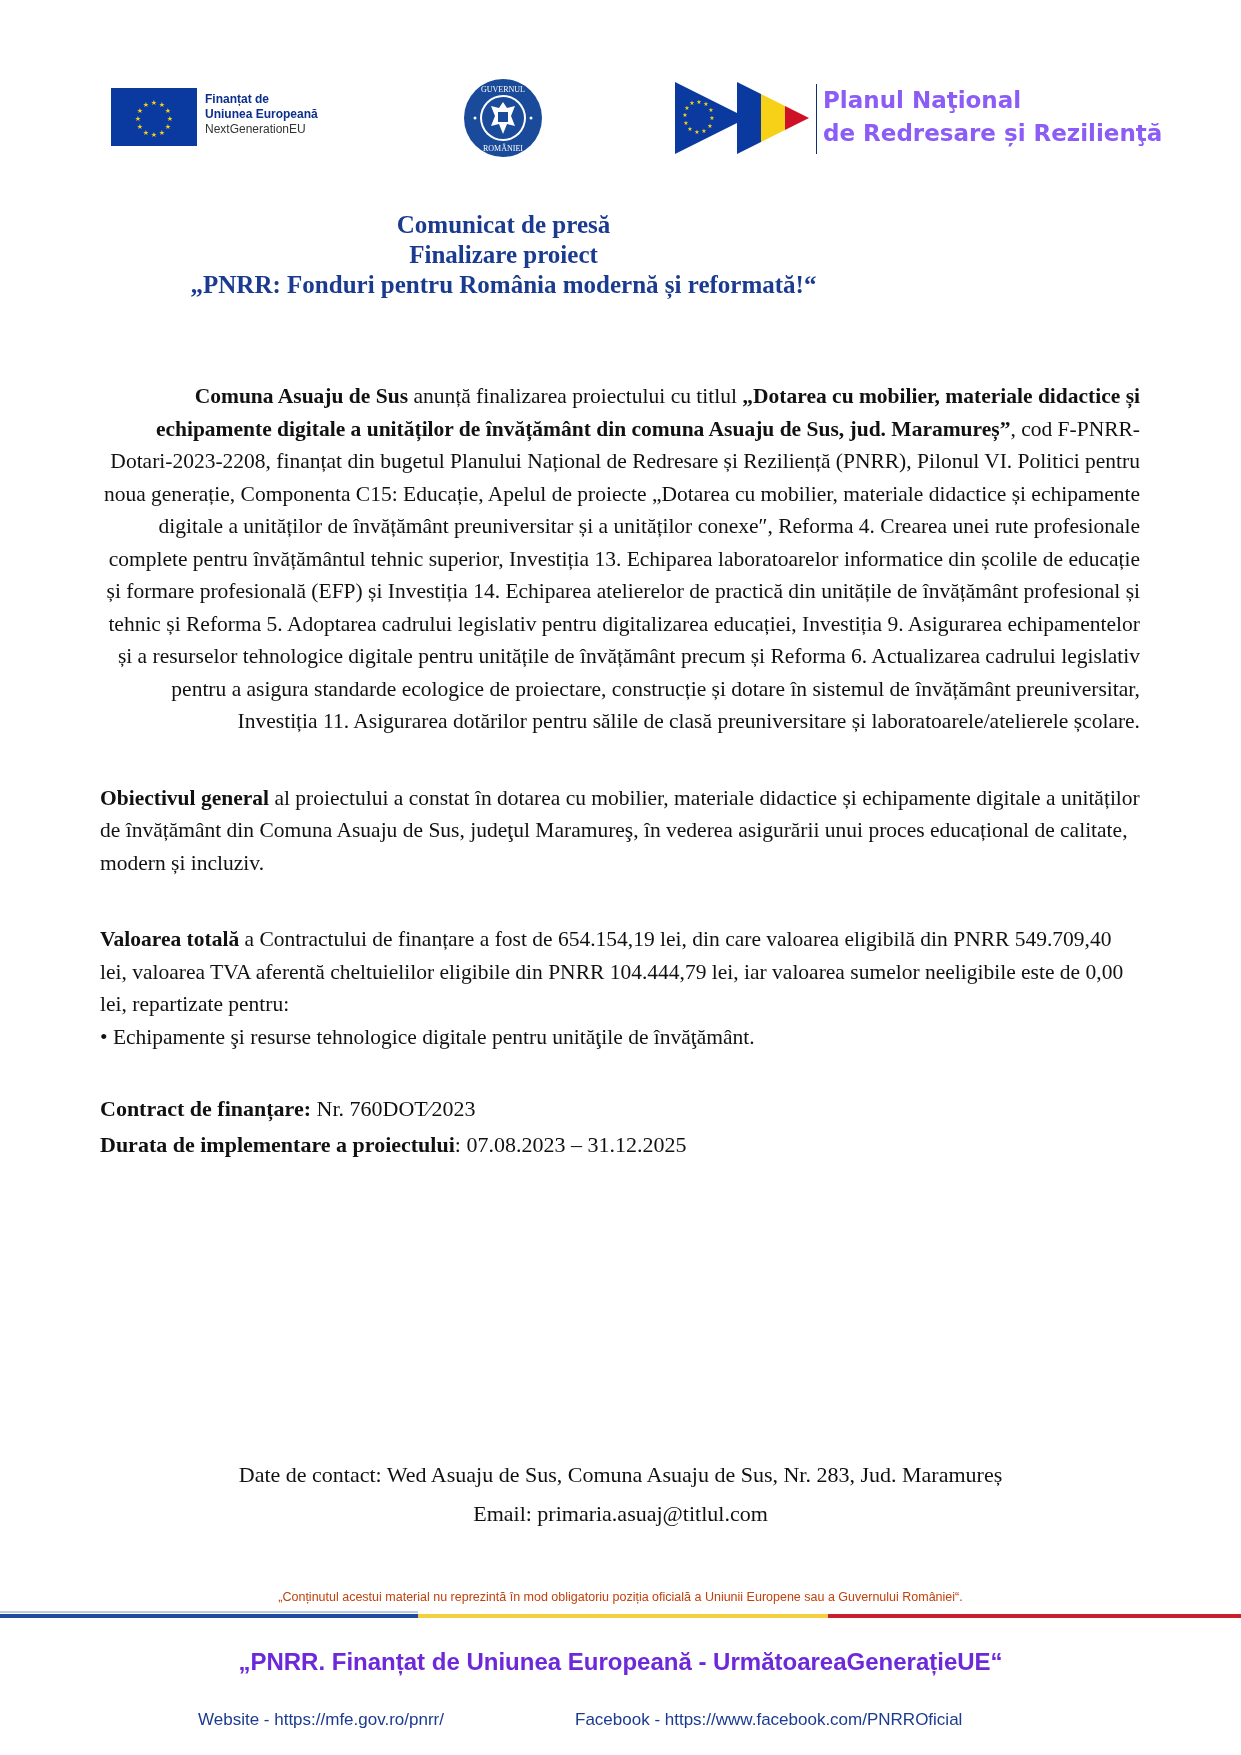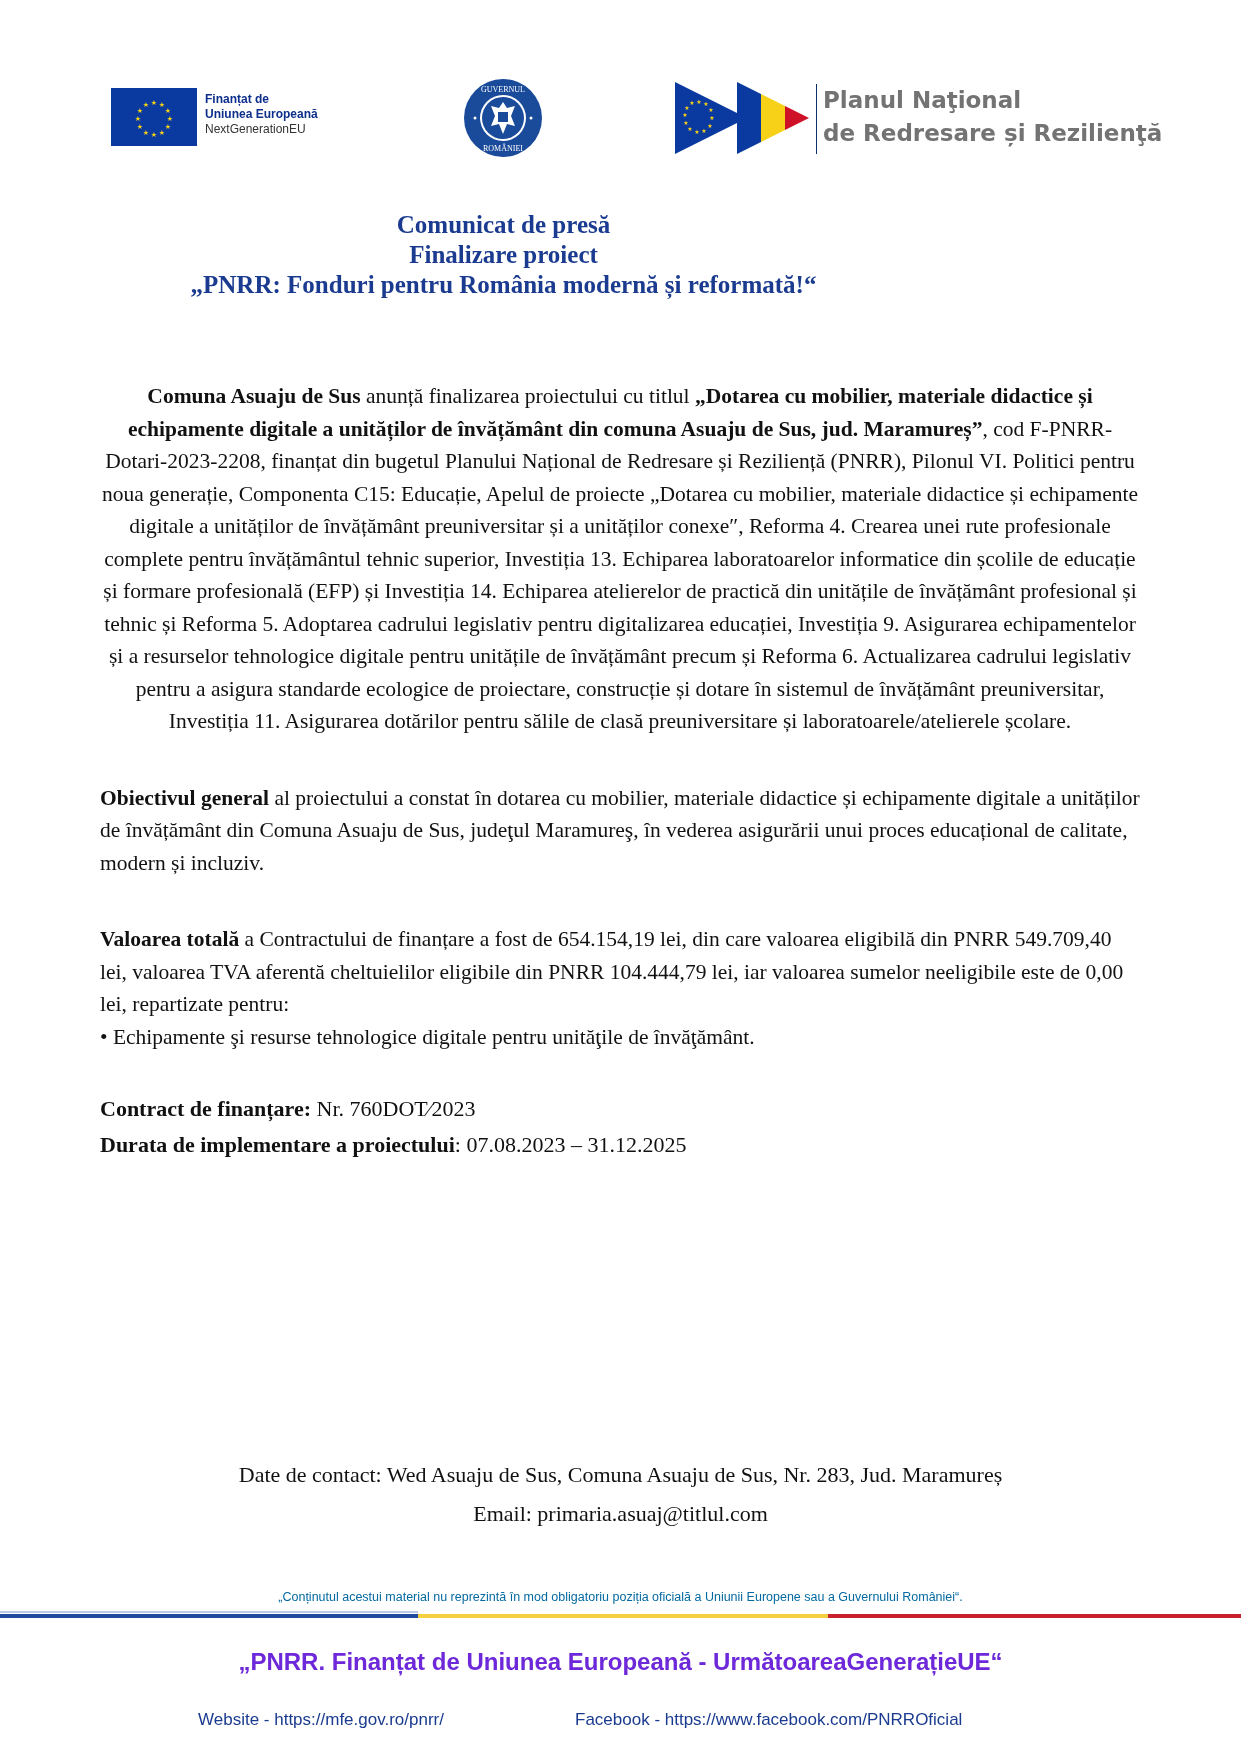--- a/index.html
+++ b/index.html
@@ -7,37 +7,37 @@
   .page { position: absolute; left: 0; top: 0; width: 1241px; height: 1755px; background: #fff; }
 
   
   .logo-eu { position: absolute; left: 111px; top: 88px; width: 86px; height: 58px; background: #0a3aa0; }
   .logo-eu-text { position: absolute; left: 205px; top: 92px; font-family: "Liberation Sans", sans-serif; font-size: 12px; line-height: 15px; }
   .logo-eu-text .b { color: #0d2f8c; font-weight: bold; }
   .logo-eu-text .n { color: #333; }
   .logo-gov { position: absolute; left: 463px; top: 78px; width: 80px; height: 80px; }
   .logo-pnrr-flags { position: absolute; left: 675px; top: 80px; width: 136px; height: 76px; }
   .logo-pnrr-sep { position: absolute; left: 816px; top: 84px; width: 1px; height: 70px; background: #0d2f6e; }
-  .logo-pnrr-text { position: absolute; left: 823px; top: 84px; font-family: "DejaVu Sans", sans-serif; font-weight: bold; font-size: 23px; line-height: 33px; color: #737373; }
+  .logo-pnrr-text { position: absolute; left: 823px; top: 84px; font-family: "DejaVu Sans", sans-serif; font-weight: bold; font-size: 23px; line-height: 33px; color: #8b5cf6; }
 
   
   .title-block { position: absolute; left: 0; top: 210px; width: 1007px; text-align: center; font-family: "Liberation Serif", serif; font-weight: bold; color: #1a3b8f; font-size: 25px; line-height: 30px; }
 
   
   .body { position: absolute; left: 100px; top: 380px; width: 1040px; font-family: "Liberation Serif", serif; font-size: 21.5px; line-height: 32.5px; color: #111; }
   .body p { margin: 0; }
-  .para1 { text-align: center; }
+  .para1 { text-align: right; }
   .gap { height: 44px; }
   .gap-sm { height: 38px; }
   .bullet { margin: 0; }
   .meta-line { margin: 0; line-height: 36px; font-size: 22px; }
 
   .contact { position: absolute; left: 0; top: 1455px; width: 1241px; text-align: center; font-family: "Liberation Serif", serif; font-size: 22px; line-height: 39px; color: #111; }
 
-  .disclaimer { position: absolute; left: 0; top: 1590px; width: 1241px; text-align: center; font-family: "Liberation Sans", sans-serif; font-size: 12.5px; color: #0369a1; }
+  .disclaimer { position: absolute; left: 0; top: 1590px; width: 1241px; text-align: center; font-family: "Liberation Sans", sans-serif; font-size: 12.5px; color: #c2410c; }
   .stripe { position: absolute; top: 1614px; height: 4px; }
   .stripe.blue { left: 0; width: 418px; background: #1f4aa0; }
   .stripe.yellow { left: 418px; width: 410px; background: #f4d03f; }
   .stripe.red { left: 828px; width: 413px; background: #c8202f; }
   .stripe-thin { position: absolute; top: 1611px; left: 0; width: 418px; height: 2px; background: #b9c9e6; }
 
   .slogan { position: absolute; left: 0; top: 1648px; width: 1241px; text-align: center; font-family: "Liberation Sans", sans-serif; font-weight: bold; font-size: 24px; color: #6d28d9; }
   .links { position: absolute; top: 1710px; font-family: "Liberation Sans", sans-serif; font-size: 17px; color: #1a3b8f; }
   .links.web { left: 198px; }
   .links.fb { left: 575px; }

